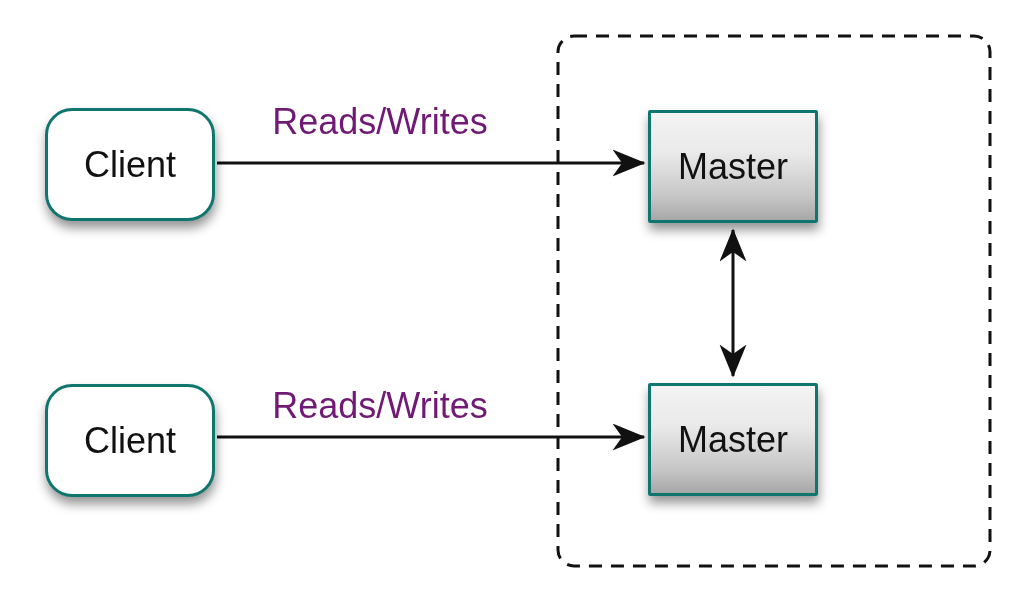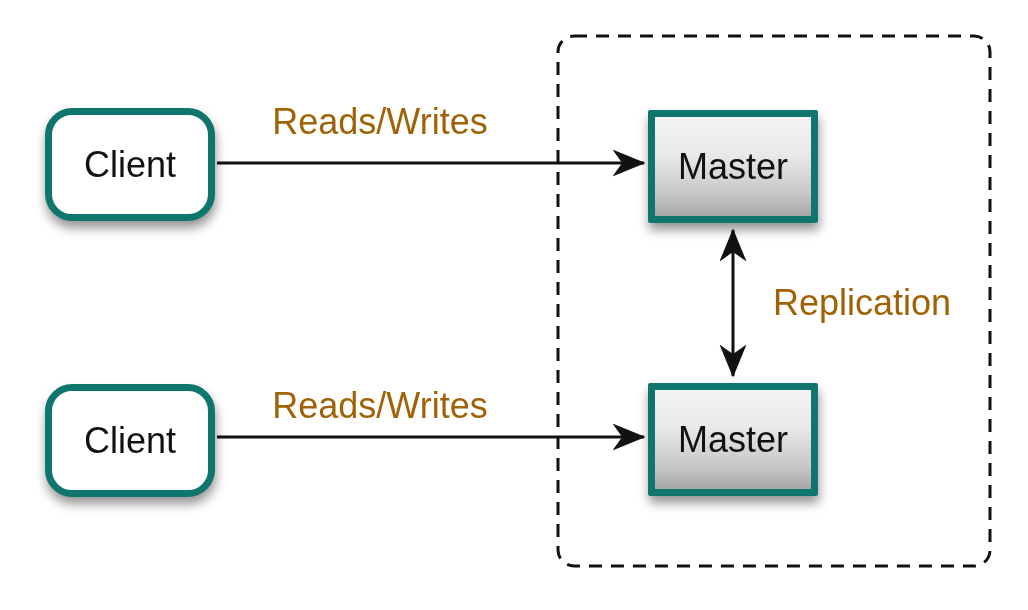--- a/index.html
+++ b/index.html
@@ -21,21 +21,21 @@
     left: 0;
     top: 0;
     width: 1028px;
     height: 610px;
   }
   .node {
     position: absolute;
     display: flex;
     align-items: center;
     justify-content: center;
-    border: 7px solid #0f766e;
+    border: 3px solid #0f766e;
     box-sizing: border-box;
     font-size: 36px;
     line-height: 1;
     color: #111111;
     box-shadow: 1px 7px 11px rgba(0,0,0,0.42);
   }
   .client {
     left: 45px;
     width: 170px;
     height: 113px;
@@ -53,21 +53,21 @@
     text-align: center;
   }
   .master-1 { top: 110px; }
   .master-2 { top: 383px; }
   .edge-label {
     position: absolute;
     font-size: 36px;
     line-height: 1.1;
     white-space: nowrap;
     text-align: center;
-    color: #a16207;
+    color: #701a75;
   }
   .edge-label.rw-1 { left: 230px; top: 102px; width: 300px; }
   .edge-label.rw-2 { left: 230px; top: 386px; width: 300px; }
   .edge-label.repl { left: 742px; top: 283px; width: 240px; }
 </style>
 </head>
 <body>
 
 <div class="canvas">
 
@@ -98,15 +98,14 @@
   <div class="node master master-1">
     <span>Master</span>
   </div>
 
   <div class="node master master-2">
     <span>Master</span>
   </div>
 
   <div class="edge-label rw-1">Reads/Writes</div>
   <div class="edge-label rw-2">Reads/Writes</div>
-  <div class="edge-label repl">Replication</div>
 
 </div>
 
 </body></html>

